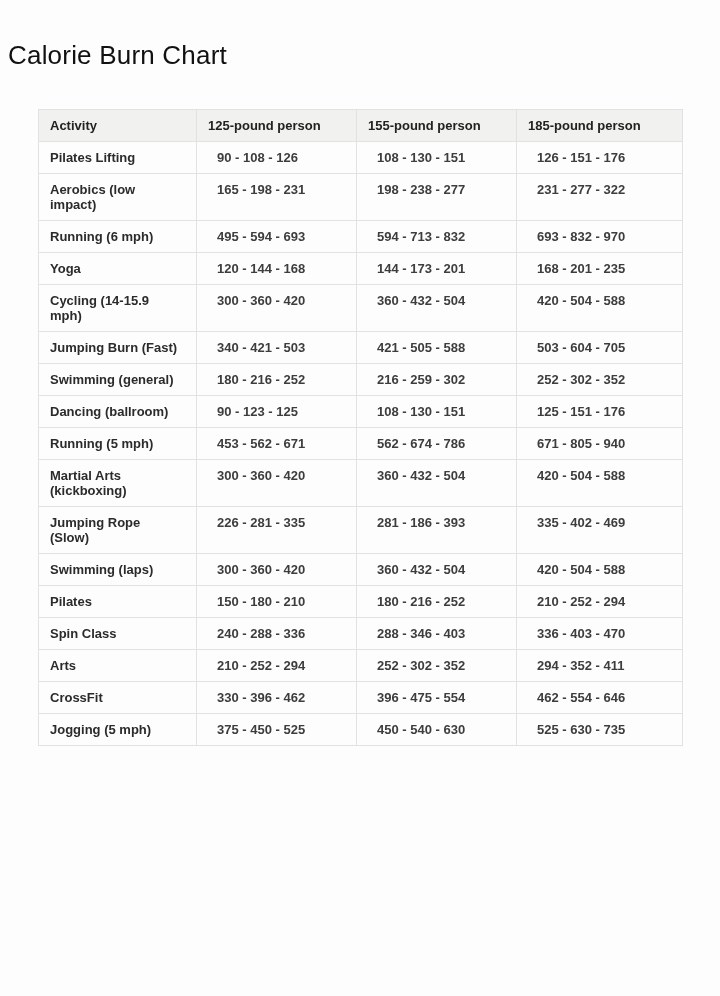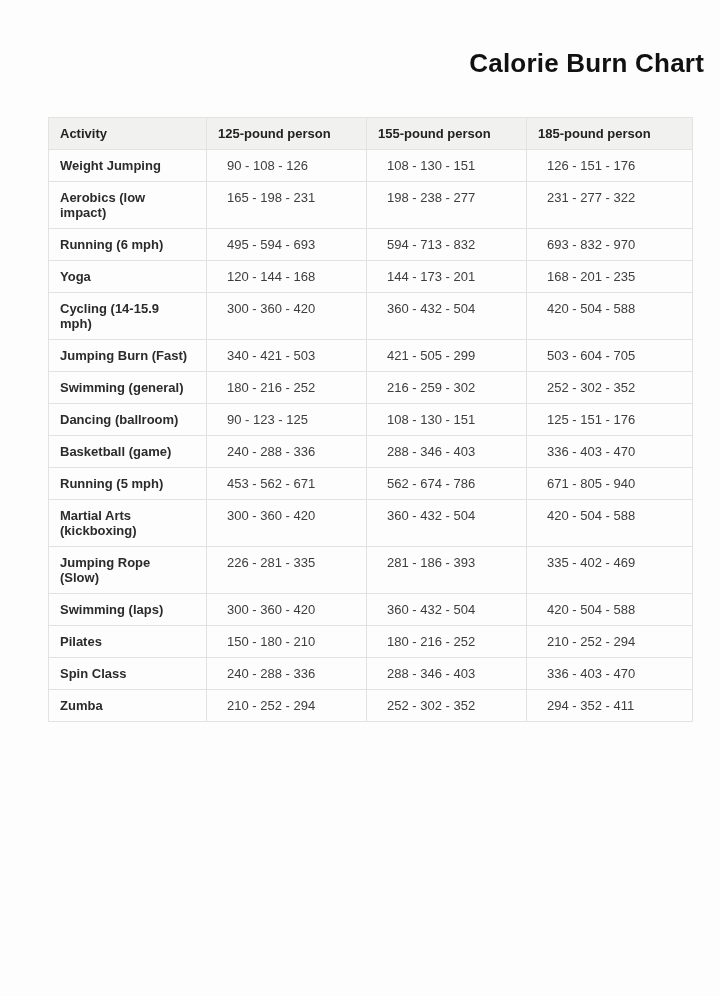--- a/index.html
+++ b/index.html
@@ -10,33 +10,33 @@
     font-family: "Liberation Sans", "DejaVu Sans", sans-serif;
   }
   .page {
     width: 720px;
     height: 996px;
     background: var(--page-bg, #fdfdfd);
     box-sizing: border-box;
     overflow: hidden;
   }
   .doc-title {
-    margin: 16px;
+    margin: 8px;
     padding-top: 32px;
-    text-align: right;
+    text-align: left;
     font-size: 26px;
-    font-weight: bold;
+    font-weight: normal;
     color: var(--title-color, #111111);
     letter-spacing: 0.2px;
   }
   table.calorie-table {
     border-collapse: collapse;
     table-layout: fixed;
     width: 644px;
-    margin: 38px 0 0 48px;
+    margin: 38px 0 0 38px;
     border: 1px solid var(--border-color, #e2e2e0);
   }
   col.c-activity { width: 158px; }
   col.c-w125 { width: 160px; }
   col.c-w155 { width: 160px; }
   col.c-w185 { width: 166px; }
   th, td {
     border: 1px solid var(--border-color, #e2e2e0);
     text-align: left;
     vertical-align: top;
@@ -49,21 +49,21 @@
     background: var(--header-bg, #f1f1ef);
     font-weight: bold;
     color: var(--header-text, #222222);
   }
   td.activity-cell {
     font-weight: bold;
     color: var(--activity-text, #2b2b2b);
     white-space: pre-line;
   }
   td.value-cell {
-    font-weight: normal;
+    font-weight: bold;
     color: var(--value-text, #3d3d3d);
     padding-left: 20px;
   }
 </style>
 </head>
 <body>
 
 <div class="page">
   <h1 class="doc-title">Calorie Burn Chart</h1>
 
@@ -77,21 +77,21 @@
     <thead>
       <tr>
           <th>Activity</th>
           <th>125-pound person</th>
           <th>155-pound person</th>
           <th>185-pound person</th>
         </tr>
     </thead>
     <tbody>
         <tr>
-          <td class="activity-cell">Weight Jumping</td>
+          <td class="activity-cell">Pilates Lifting</td>
           <td class="value-cell">90 - 108 - 126</td>
           <td class="value-cell">108 - 130 - 151</td>
           <td class="value-cell">126 - 151 - 176</td>
         </tr>
         <tr>
           <td class="activity-cell">Aerobics (low
 impact)</td>
           <td class="value-cell">165 - 198 - 231</td>
           <td class="value-cell">198 - 238 - 277</td>
           <td class="value-cell">231 - 277 - 322</td>
@@ -111,40 +111,34 @@
         <tr>
           <td class="activity-cell">Cycling (14-15.9
 mph)</td>
           <td class="value-cell">300 - 360 - 420</td>
           <td class="value-cell">360 - 432 - 504</td>
           <td class="value-cell">420 - 504 - 588</td>
         </tr>
         <tr>
           <td class="activity-cell">Jumping Burn (Fast)</td>
           <td class="value-cell">340 - 421 - 503</td>
-          <td class="value-cell">421 - 505 - 299</td>
+          <td class="value-cell">421 - 505 - 588</td>
           <td class="value-cell">503 - 604 - 705</td>
         </tr>
         <tr>
           <td class="activity-cell">Swimming (general)</td>
           <td class="value-cell">180 - 216 - 252</td>
           <td class="value-cell">216 - 259 - 302</td>
           <td class="value-cell">252 - 302 - 352</td>
         </tr>
         <tr>
           <td class="activity-cell">Dancing (ballroom)</td>
           <td class="value-cell">90 - 123 - 125</td>
           <td class="value-cell">108 - 130 - 151</td>
           <td class="value-cell">125 - 151 - 176</td>
-        </tr>
-        <tr>
-          <td class="activity-cell">Basketball (game)</td>
-          <td class="value-cell">240 - 288 - 336</td>
-          <td class="value-cell">288 - 346 - 403</td>
-          <td class="value-cell">336 - 403 - 470</td>
         </tr>
         <tr>
           <td class="activity-cell">Running (5 mph)</td>
           <td class="value-cell">453 - 562 - 671</td>
           <td class="value-cell">562 - 674 - 786</td>
           <td class="value-cell">671 - 805 - 940</td>
         </tr>
         <tr>
           <td class="activity-cell">Martial Arts
 (kickboxing)</td>
@@ -171,20 +165,32 @@
           <td class="value-cell">180 - 216 - 252</td>
           <td class="value-cell">210 - 252 - 294</td>
         </tr>
         <tr>
           <td class="activity-cell">Spin Class</td>
           <td class="value-cell">240 - 288 - 336</td>
           <td class="value-cell">288 - 346 - 403</td>
           <td class="value-cell">336 - 403 - 470</td>
         </tr>
         <tr>
-          <td class="activity-cell">Zumba</td>
+          <td class="activity-cell">Arts</td>
           <td class="value-cell">210 - 252 - 294</td>
           <td class="value-cell">252 - 302 - 352</td>
           <td class="value-cell">294 - 352 - 411</td>
+        </tr>
+        <tr>
+          <td class="activity-cell">CrossFit</td>
+          <td class="value-cell">330 - 396 - 462</td>
+          <td class="value-cell">396 - 475 - 554</td>
+          <td class="value-cell">462 - 554 - 646</td>
+        </tr>
+        <tr>
+          <td class="activity-cell">Jogging (5 mph)</td>
+          <td class="value-cell">375 - 450 - 525</td>
+          <td class="value-cell">450 - 540 - 630</td>
+          <td class="value-cell">525 - 630 - 735</td>
         </tr>
       </tbody>
   </table>
 </div>
 
 </body></html>

